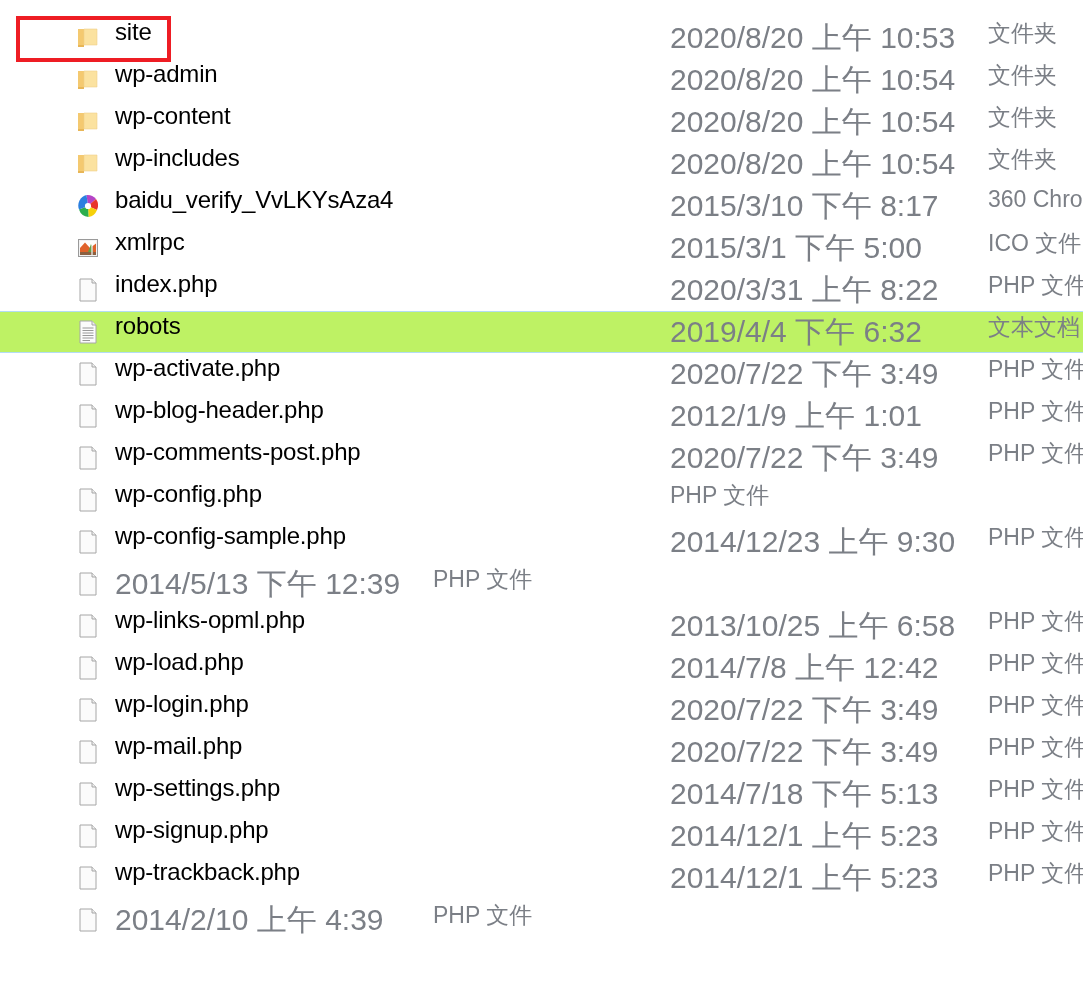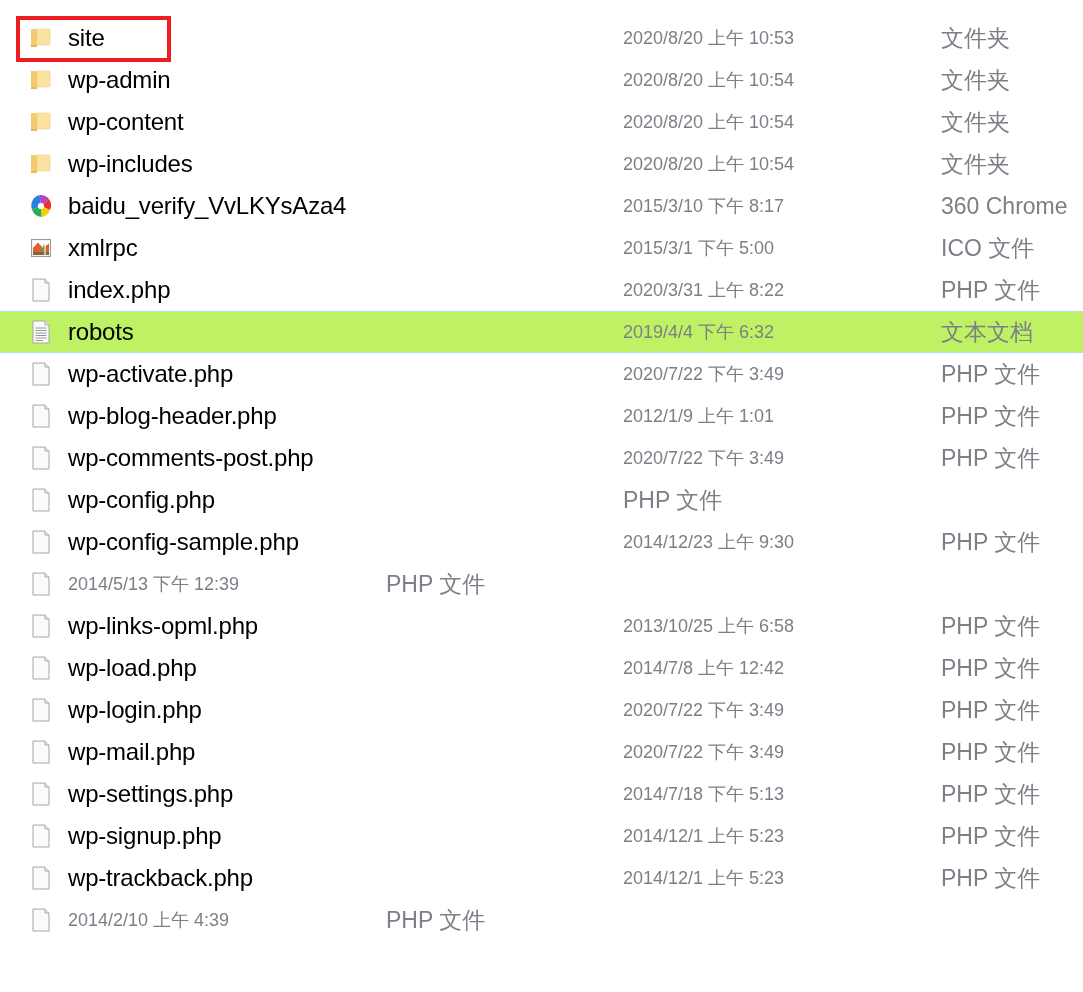--- a/index.html
+++ b/index.html
@@ -20,24 +20,24 @@
     position: absolute;
     left: 0;
     top: 17px;
     width: 1083px;
   }
 
   .row {
     position: relative;
     height: 42px;
     display: flex;
-    align-items: center;
     box-sizing: border-box;
     border-top: 1px solid transparent;
     border-bottom: 1px solid transparent;
+    padding-left: 47px;
   }
   .row.hovered {
     background: #bef264;
     border-top: 1px solid #b3dcf5;
     border-bottom: 1px solid #b3dcf5;
   }
 
   .icon-cell {
     width: 40px;
     min-width: 40px;
@@ -53,21 +53,21 @@
     font-size: 24px;
     color: #000000;
     letter-spacing: -0.2px;
     white-space: nowrap;
     overflow: hidden;
   }
 
   .date-cell {
     flex: 0 0 auto;
     width: 318px;
-    font-size: 18px;
+    font-size: 30px;
     color: #7b7f86;
     white-space: nowrap;
   }
 
   .type-cell {
     flex: 0 0 auto;
     width: 160px;
     font-size: 23px;
     color: #7b7f86;
     white-space: nowrap;

